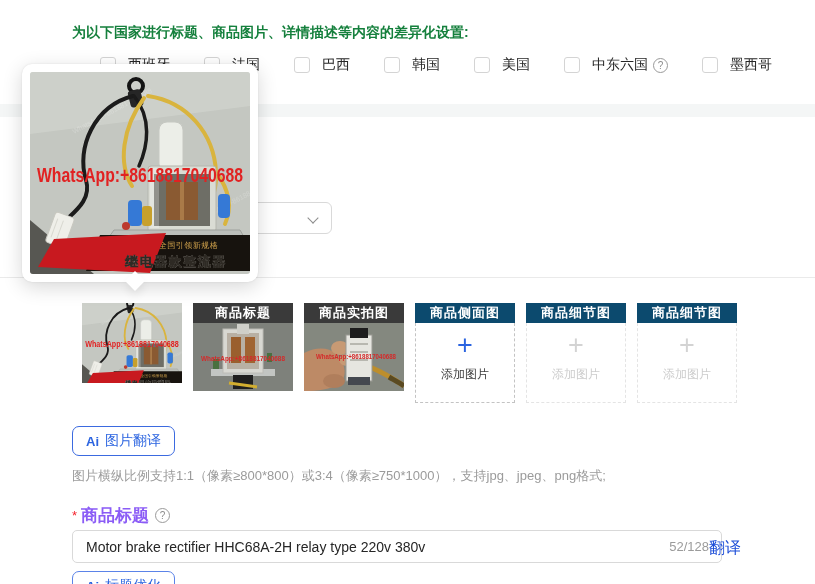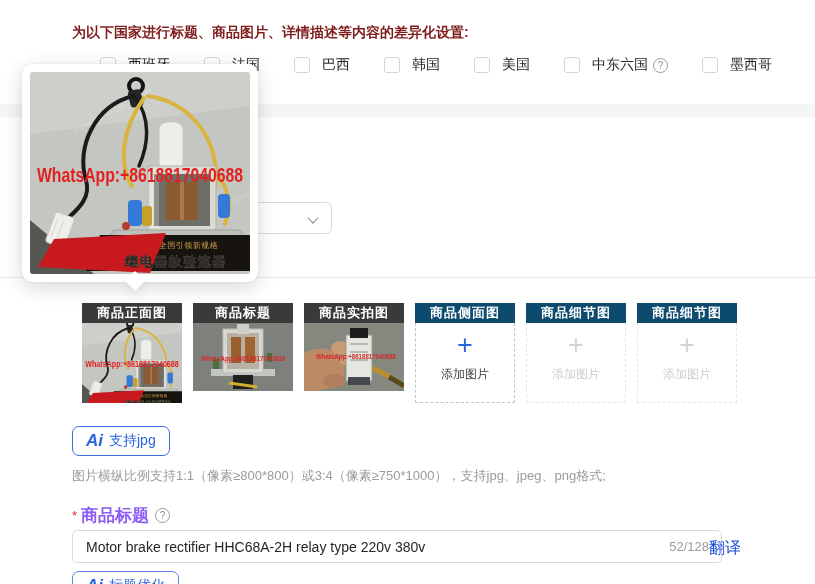--- a/index.html
+++ b/index.html
@@ -1,20 +1,20 @@
 <!DOCTYPE html>
 <html><head>
 <meta charset="utf-8">
 <style>
   * { margin:0; padding:0; box-sizing:border-box; }
   body { background:#fff; font-family:"Liberation Sans","DejaVu Sans",sans-serif; }
   #app { position:relative; width:815px; height:584px; background:#fff; overflow:hidden; }
 
   
-  .hdr { position:absolute; left:72px; top:24px; font-size:14px; font-weight:bold; color:#7f1d1d;text-align:center; }
+  .hdr { position:absolute; left:72px; top:24px; font-size:14px; font-weight:bold; color:#15803d;text-align:center; }
 
   
   .country-row { position:absolute; left:100px; top:56px; display:flex; gap:34px; align-items:center; }
   .country { display:flex; align-items:center; cursor:pointer; }
   .cb { width:16px; height:16px; border:1px solid #d4d4d4; border-radius:3px; background:#fff; flex:0 0 auto; }
   .country .lbl { margin-left:12px; font-size:14px; color:#262626; white-space:nowrap; }
   .help { width:15px; height:15px; margin-left:5px; border:1px solid #9a9a9a; border-radius:50%;
           color:#8c8c8c; font-size:10px; line-height:13px; text-align:center; }
 
   
@@ -39,21 +39,21 @@
              display:flex; flex-direction:column; align-items:center; padding-top:8px; }
   .up-plus { font-size:27px; line-height:28px; font-weight:400; color:#2b64e0; }
   .up-lbl  { margin-top:7px; font-size:12px; color:#3d3d3d; }
   .upload.off .up-body { border-color:#e4e4e4; }
   .upload.off .up-plus { color:#d3d3d3; }
   .upload.off .up-lbl  { color:#ccc; }
 
   
   .ai-btn { position:absolute; left:72px; top:426px; height:30px; padding:0 13px; display:flex;
             align-items:center; gap:6px; border:1px solid #3b6ae0; border-radius:7px; background:#fff; cursor:pointer; }
-  .ai-logo { font-weight:bold; font-style:italic; font-size:17px; color:#2b64e0; }
+  .ai-logo { font-weight:bold; font-size:13px; color:#2b64e0; }
   .ai-lbl  { font-size:14px; color:#2b64e0; }
 
   .hint { position:absolute; left:72px; top:467px; font-size:13px; color:#9b9b9b; }
 
   
   .tlabel { position:absolute; left:72px; top:504px; display:flex; align-items:center; }
   .req { color:#f5222d; font-size:13px; margin-right:4px; }
   .tlabel .txt { font-size:17px; font-weight:bold; color:#8b5cf6; }
   .tlabel .help { margin-left:6px; }
   .tinput { position:absolute; left:72px; top:530px; width:650px; height:33px; border:1px solid #d9d9d9;
@@ -162,21 +162,20 @@
     </div>
   </div>
 
   <div class="select">
     <span class="chev"></span>
   </div>
 
   <div class="thumbs">
 
     <div class="slot">
-      <div class="slot-hd">商品正面图</div>
       <svg class="slot-img" viewBox="0 0 220 202" preserveAspectRatio="xMidYMid slice">
           <use href="#photo-front"></use>
         </svg>
     </div>
 
     <div class="slot">
       <div class="slot-hd">商品标题</div>
       <svg class="slot-img" viewBox="0 0 100 80">
         <rect width="100" height="68" fill="#7e817b"></rect>
         <rect x="18" y="46" width="64" height="7" fill="#c2c5c2"></rect>
@@ -236,21 +235,21 @@
       <div class="up-body">
         <span class="up-plus">+</span>
         <span class="up-lbl">添加图片</span>
       </div>
     </div>
 
   </div>
 
   <div class="ai-btn">
     <span class="ai-logo">Ai</span>
-    <span class="ai-lbl">支持jpg</span>
+    <span class="ai-lbl">图片翻译</span>
   </div>
 
   <div class="hint">图片横纵比例支持1:1（像素≥800*800）或3:4（像素≥750*1000），支持jpg、jpeg、png格式;</div>
 
   <div class="tlabel">
     <span class="req">*</span>
     <span class="txt">商品标题</span>
     <span class="help">?</span>
   </div>
 

